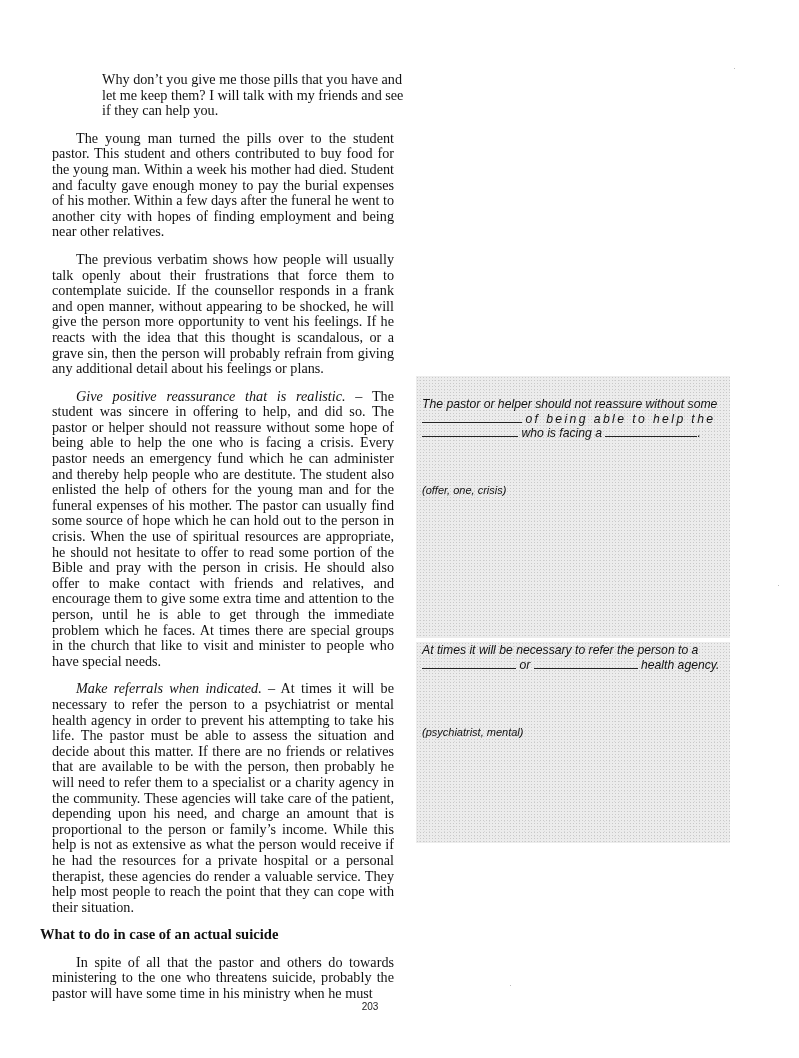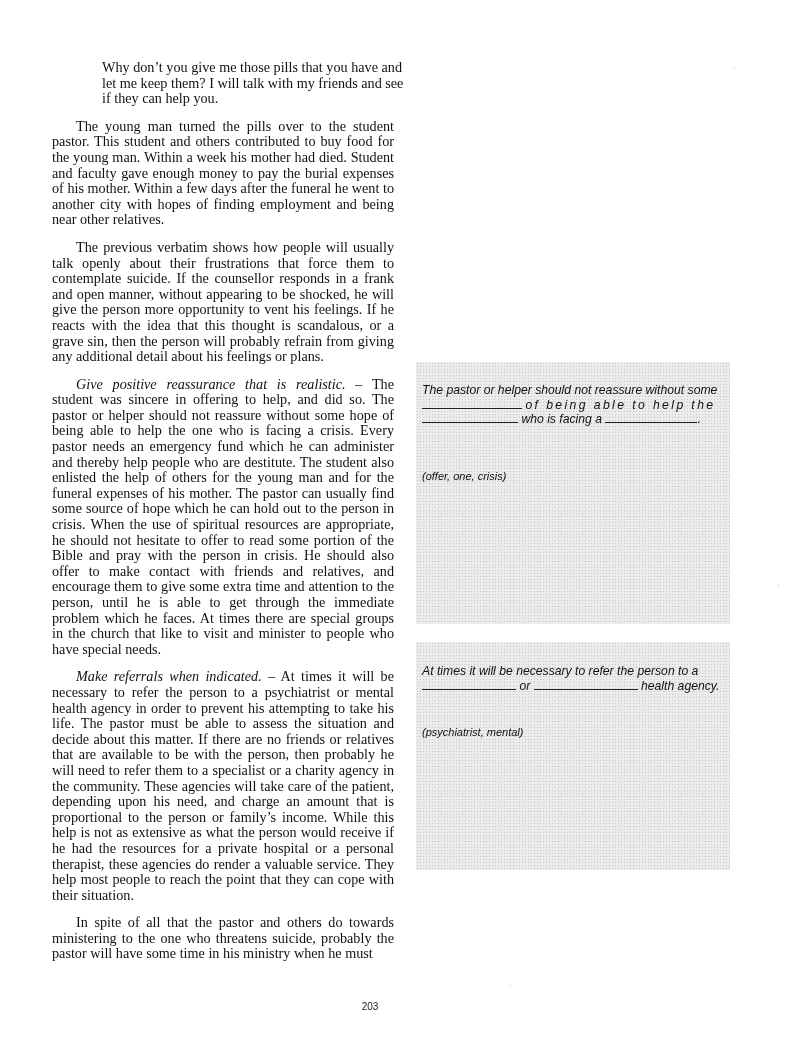--- a/index.html
+++ b/index.html
@@ -18,21 +18,21 @@
       position: absolute;
       left: 40px;
       top: 60px;
       width: 366px;
       font-family: "Liberation Serif", "DejaVu Serif", serif;
       font-size: 14.2px;
       line-height: 15.6px;
       text-align: justify;
     }
     .verbatim {
-      margin: 0 0 9px 62px;
+      margin: 12px 0 9px 62px;
       width: 304px;
       text-align: left;
     }
     .para {
       margin: 12px;
       text-indent: 24px;
     }
     .para em {
       font-style: italic;
     }
@@ -54,22 +54,22 @@
       background-size: 3px 3px, 5px 5px;
       background-position: 0 0, 1px 2px;
       font-family: "Liberation Sans", "DejaVu Sans", sans-serif;
       font-style: italic;
       font-size: 12.2px;
       line-height: 13.6px;
       color: #111;
       box-sizing: border-box;
       padding: 22px 4px 0 6px;
     }
-    .box-1 { top: 362px; height: 262px; }
-    .box-2 { top: 642px; height: 228px; padding-top: 23px; }
+    .box-1 { top: 376px; height: 262px; }
+    .box-2 { top: 642px; height: 201px; padding-top: 2px; }
     .prompt-line { display: block; white-space: nowrap; }
     .blank {
       display: inline-block;
       border-bottom: 1px solid #222;
       height: 10px;
       vertical-align: baseline;
     }
     .b-100 { width: 100px; }
     .b-96 { width: 96px; }
     .b-92 { width: 92px; }
@@ -114,20 +114,21 @@
   </p>
 
   <p class="para">
     <em>Give positive reassurance that is realistic.</em><span> – The student was sincere in offering to help, and did so. The pastor or helper should not reassure without some hope of being able to help the one who is facing a crisis. Every pastor needs an emergency fund which he can administer and thereby help people who are destitute. The student also enlisted the help of others for the young man and for the funeral expenses of his mother. The pastor can usually find some source of hope which he can hold out to the person in crisis. When the use of spiritual resources are appropriate, he should not hesitate to offer to read some portion of the Bible and pray with the person in crisis. He should also offer to make contact with friends and relatives, and encourage them to give some extra time and attention to the person, until he is able to get through the immediate problem which he faces. At times there are special groups in the church that like to visit and minister to people who have special needs.</span>
   </p>
 
   <p class="para">
     <em>Make referrals when indicated.</em><span> – At times it will be necessary to refer the person to a psychiatrist or mental health agency in order to prevent his attempting to take his life. The pastor must be able to assess the situation and decide about this matter. If there are no friends or relatives that are available to be with the person, then probably he will need to refer them to a specialist or a charity agency in the community. These agencies will take care of the patient, depending upon his need, and charge an amount that is proportional to the person or family’s income. While this help is not as extensive as what the person would receive if he had the resources for a private hospital or a personal therapist, these agencies do render a valuable service. They help most people to reach the point that they can cope with their situation.</span>
   </p>
 
+  <div class="heading">What to do in case of an actual suicide</div>
 
   <p class="para">
     <span>In spite of all that the pastor and others do towards ministering to the one who threatens suicide, probably the pastor will have some time in his ministry when he must</span>
   </p>
 </div>
 
 <div class="study-box box-1">
   <span class="prompt-line">
     <span>The pastor or helper should not reassure without some</span>
   </span>

